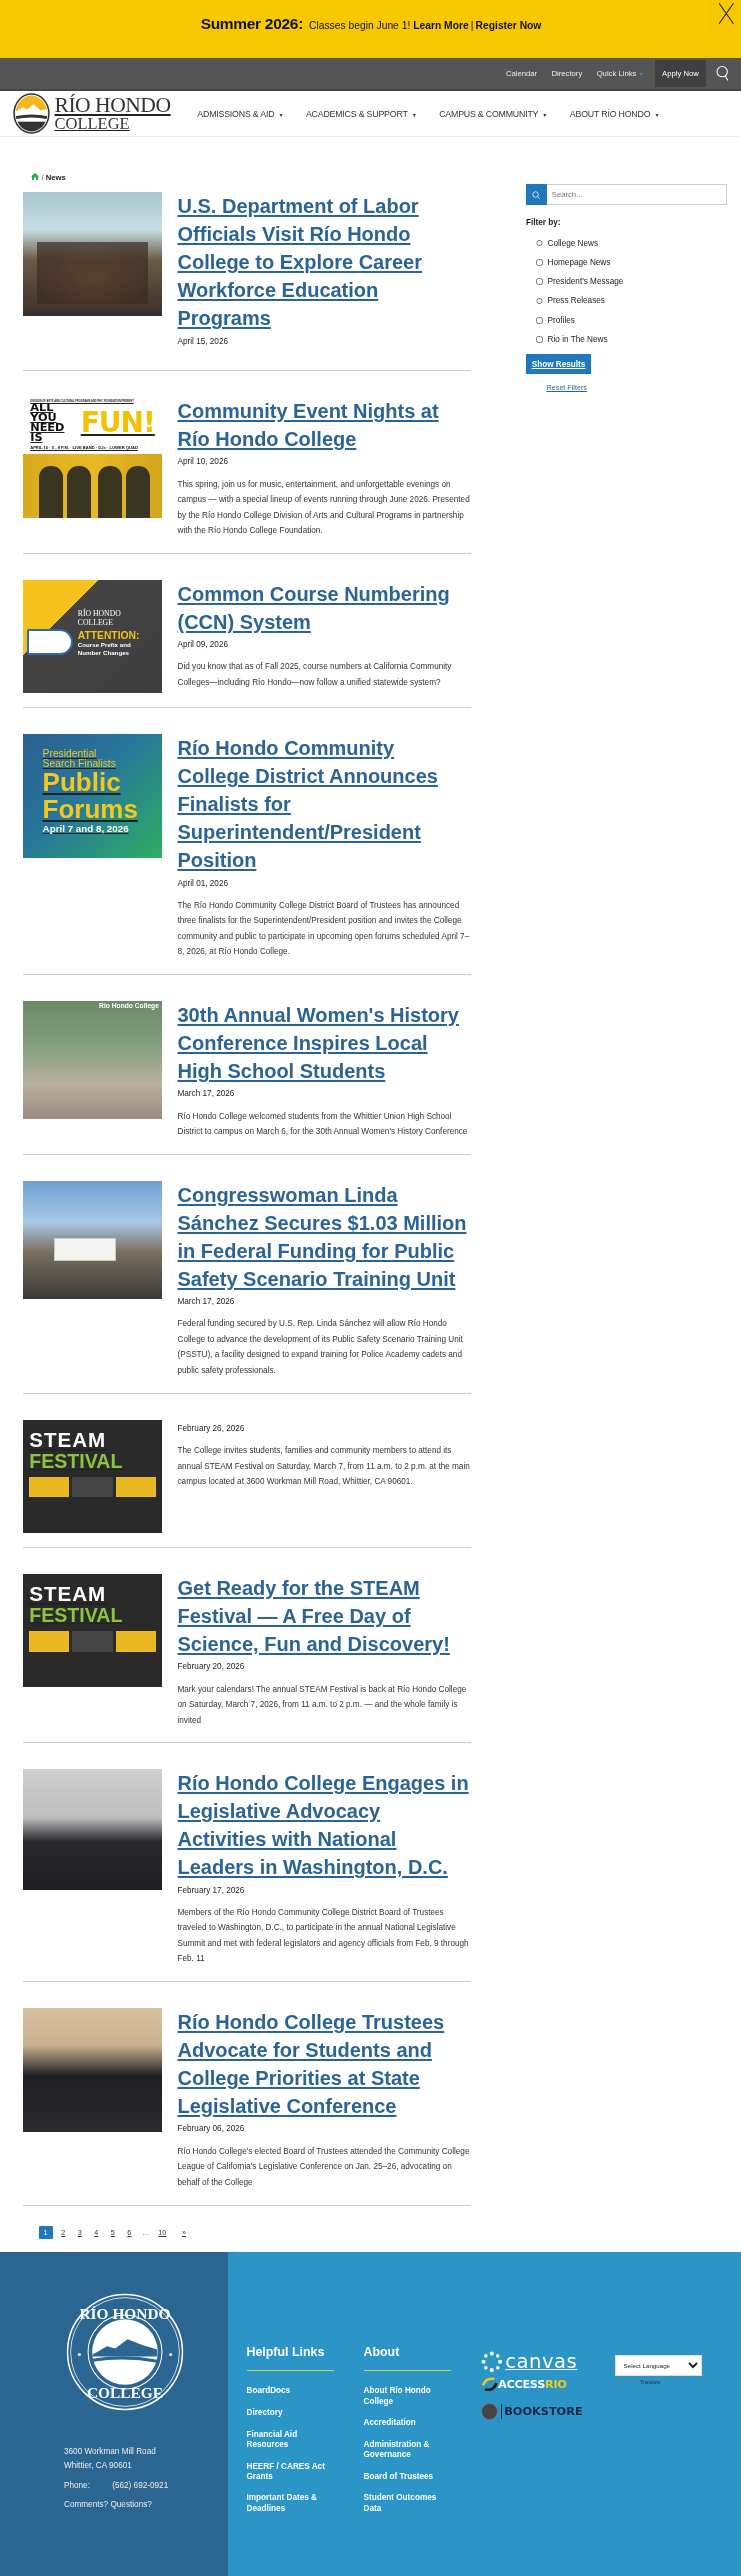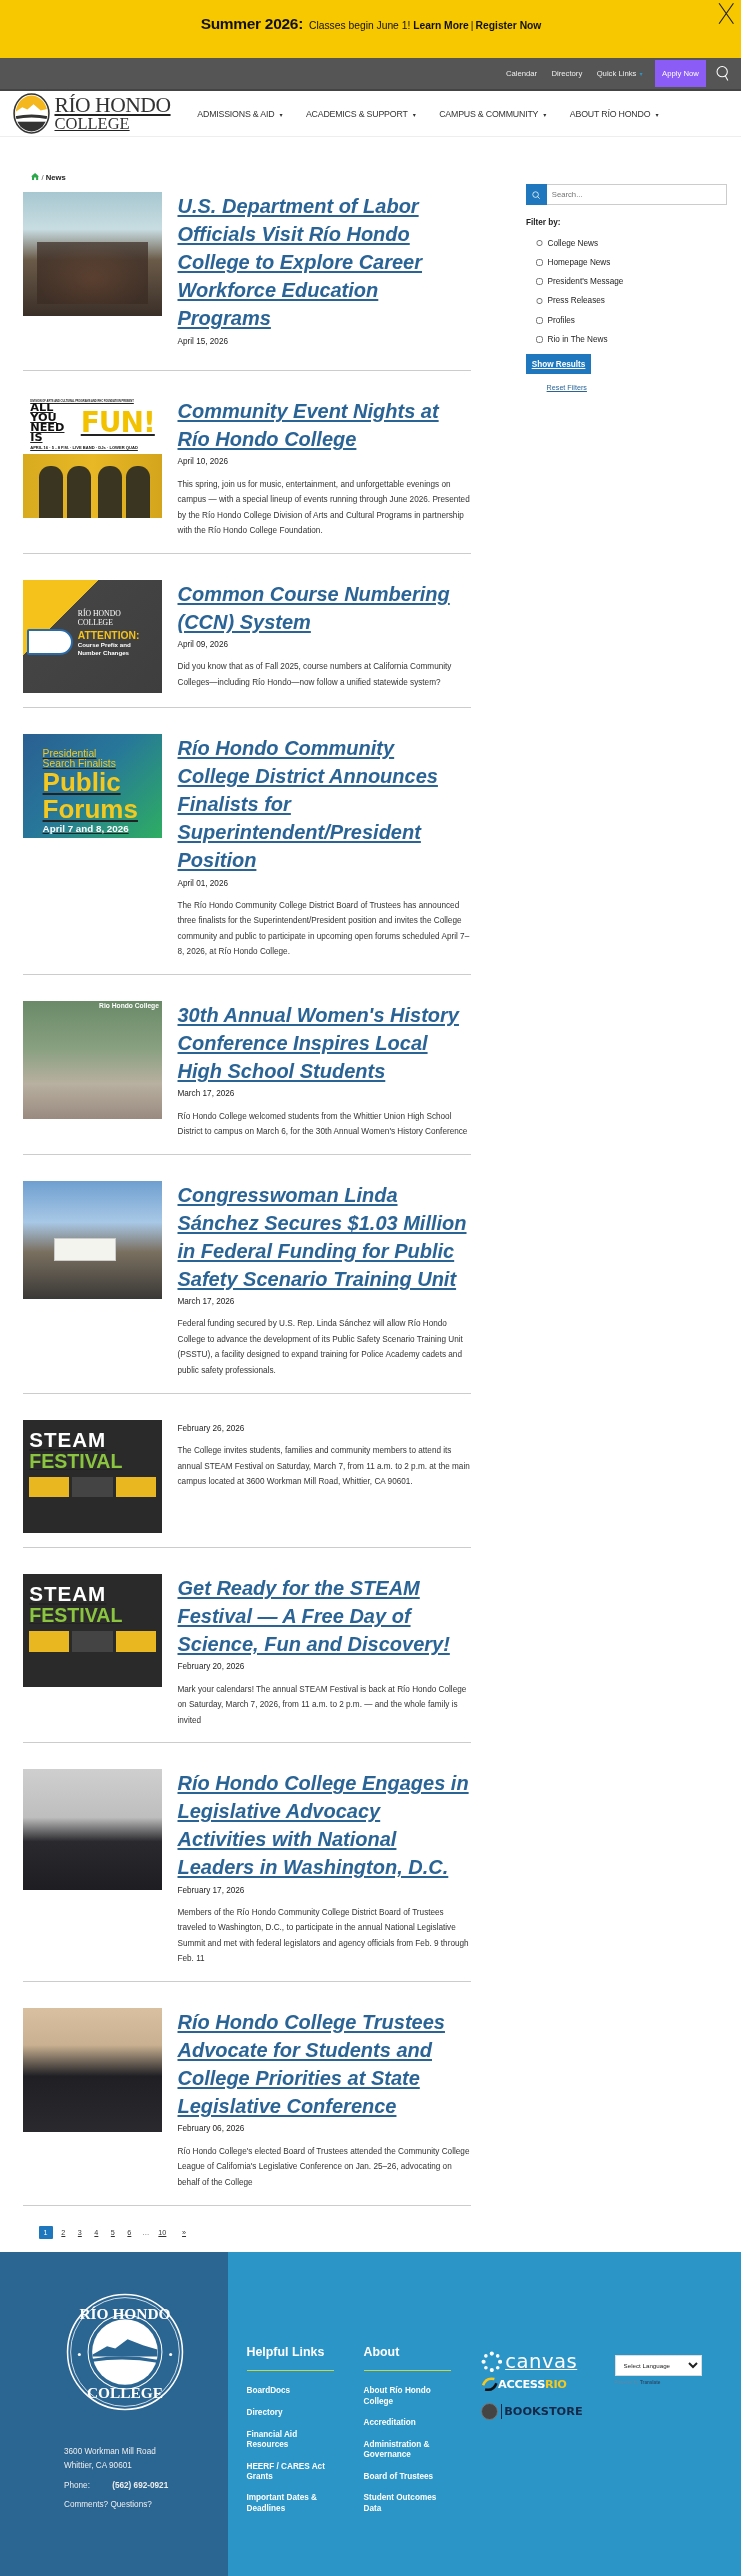--- a/index.html
+++ b/index.html
@@ -11,21 +11,21 @@
   .alert-text { font-size: 10.3px; color: #111; margin-top: -9.3px; }
   .alert-text .lead { font-weight: bold; font-size: 15.5px; margin-right: 3.1px; letter-spacing: -0.3px; }
   .alert-text a { font-weight: bold; text-decoration: none; }
   .alert-text .sep { margin: 0 2.1px; }
   .alert-close { position: absolute; right: 6.2px; top: 2.1px; font-size: 25px; line-height: 1; color: #222; cursor: pointer; font-weight: 200; }
 
   
   .utility { height: 33px; background: #555; display: flex; align-items: center; justify-content: flex-end; padding-right: 10.3px; border-bottom: 2.1px solid #444; }
   .utility a { color: #eee; text-decoration: none; font-size: 7.7px; margin: 0 7.2px; }
   .utility .ql-caret { color: #2B95C7; font-size: 5.2px; margin-left: 2.1px; }
-  .apply-btn { background: #8b5cf6; color: #fff !important; padding: 8.8px 7.2px; border-radius: 0; margin: 0 8.2px 0 4.1px !important; font-weight: 500; }
+  .apply-btn { background: #404040; color: #fff !important; padding: 8.8px 7.2px; border-radius: 0; margin: 0 8.2px 0 4.1px !important; font-weight: 500; }
   .search-ico { width: 17.5px; height: 20.6px; display: flex; align-items: center; justify-content: center; cursor: pointer; }
 
   
   .mainnav { height: 46px; display: flex; align-items: center; padding-left: 13.4px; border-bottom: 0.5px solid #eee; }
   .logo { display: flex; align-items: center; margin-right: 15.5px; }
   .logo-text { margin-left: 4.1px; font-family: "Liberation Serif", serif; color: #333; line-height: 0.95; }
   .logo-text .l1 { font-size: 21.6px; letter-spacing: -0.5px; }
   .logo-text .l2 { font-size: 16.5px; }
   .nav-item { font-size: 8.8px; color: #333; margin: 0 11.3px; letter-spacing: -0.2px; text-transform: uppercase; cursor: pointer; white-space: nowrap; }
   .nav-item .caret { font-size: 5.2px; margin-left: 4.1px; }
@@ -33,21 +33,21 @@
   
   .content { display: flex; padding: 36px 0 0 0; }
   .main { width: 495px; padding-left: 23px; }
   .breadcrumb { font-size: 7.7px; font-weight: bold; color: #222; margin-left: 8.2px; margin-bottom: 10.3px; display: flex; align-items: center; gap: 2.1px; }
   .breadcrumb .sl { font-weight: normal; color: #555; }
 
   .article { display: flex; padding-bottom: 14.4px; margin-bottom: 26px; border-bottom: 0.5px solid #ccc; width: 448px; }
   .article .thumb { width: 139px; flex-shrink: 0; margin-right: 15.5px; }
   .article .body { width: 294px; }
   .article h2 { font-size: 20px; line-height: 28px; font-weight: bold; color: #2A6496; }
-  .article h2 a { color: #2A6496; text-decoration: underline; text-decoration-thickness: 1.5px; text-underline-offset: 2.1px; font-style: italic; }
+  .article h2 a { color: #2A6496; text-decoration: underline; text-decoration-thickness: 1.5px; text-underline-offset: 2.1px; }
   .article .date { font-size: 8.2px; color: #222; margin: 4.1px 0 10.3px; }
   .article .excerpt { font-size: 8.2px; line-height: 15.5px; color: #333; }
 
   
   .img { width: 139px; background: #888; position: relative; overflow: hidden; }
   .img-meeting { height: 124px; background: linear-gradient(180deg, #a7c7d0 0%, #c8dde2 30%, #6a5a48 55%, #3a2f28 100%); }
   .img-meeting::before { content: ""; position: absolute; left: 10%; top: 40%; width: 80%; height: 50%; background: radial-gradient(ellipse at 50% 60%, #5a3a2a 0%, #3a2a22 70%); opacity: .7; }
   .img-fun { height: 126px; background: #fff; }
   .img-fun .top { height: 57px; padding: 3.1px 7.2px; }
   .img-fun .tiny { font-size: 2.6px; font-weight: bold; color: #222; }
@@ -56,21 +56,21 @@
   .img-fun .fun { font-weight: 900; font-size: 28px; line-height: 25px; color: #F2C200; font-family: "DejaVu Sans", sans-serif; letter-spacing: -1px; }
   .img-fun .meta { font-size: 4.1px; font-weight: bold; color: #111; margin-top: 2.1px; }
   .img-fun .photo { height: 64px; background: linear-gradient(90deg, #d8aa1e, #e8b826 50%, #d4a41c); position: relative; }
   .img-fun .photo .band { position: absolute; bottom: 0; width: 24px; height: 52px; background: #3a3520; border-radius: 11.3px 11.3px 0 0; }
   .img-attn { height: 113px; background: linear-gradient(135deg, #F4C21B 0%, #F4C21B 30%, #444 30%, #3e3e3e 100%); }
   .img-attn .inner { position: absolute; right: 7.2px; top: 29px; width: 77px; color: #fff; }
   .img-attn .rh { font-family: "Liberation Serif", serif; font-size: 7.7px; }
   .img-attn .at { color: #F4C21B; font-weight: 900; font-size: 10.3px; margin-top: 3.1px; }
   .img-attn .cp { font-weight: bold; font-size: 6.2px; line-height: 8.2px; }
   .img-attn .mega { position: absolute; left: 4.1px; top: 49px; width: 46px; height: 26px; background: #fff; border-radius: 3.1px 20.6px 20.6px 3.1px; border: 2.1px solid #2a6aa6; }
-  .img-forum { height: 104px; background: linear-gradient(135deg, #2a5f92 0%, #27779a 45%, #2eae62 100%); padding: 14.4px 19.6px; }
+  .img-forum { height: 124px; background: linear-gradient(135deg, #2a5f92 0%, #27779a 45%, #2eae62 100%); padding: 14.4px 19.6px; }
   .img-forum .f1 { color: #F4C81F; font-size: 10.3px; line-height: 10.3px; }
   .img-forum .f2 { color: #F4C81F; font-size: 26px; font-weight: 900; line-height: 27px; }
   .img-forum .f3 { color: #fff; font-size: 9.8px; font-weight: bold; }
   .img-women { height: 118px; background: linear-gradient(180deg, #6a8a68 0%, #88a080 40%, #b8b0a0 70%, #9a8a80 100%); }
   .img-women .tag { position: absolute; right: 3.1px; top: 1px; color: #fff; font-size: 6.7px; font-weight: bold; }
   .img-check { height: 118px; background: linear-gradient(180deg, #6f9fd0 0%, #a8c8e6 35%, #7a7060 60%, #3a3836 100%); }
   .img-check .cheque { position: absolute; left: 31px; top: 57px; width: 62px; height: 23px; background: #f4f4ee; border: 0.5px solid #ccc; }
   .img-steam { height: 113px; background: #2a2a2a; padding: 5.2px 6.2px; }
   .img-steam .st { font-size: 20.6px; font-weight: 900; color: #ffffff; letter-spacing: 1px; margin-top: 3.1px; }
   .img-steam .fe { font-size: 19.6px; font-weight: 900; color: #8bc540; line-height: 19.6px; }
@@ -101,21 +101,21 @@
   
   .a11y { position: absolute; left: 7.2px; top: 2317px; width: 15.5px; height: 15.5px; border-radius: 50%; background: #1F6FB6; border: 1px solid #fff; box-shadow: 0 0 0 1px #1F6FB6; display: flex; align-items: center; justify-content: center; color: #fff; font-size: 9.3px; cursor: pointer; }
 
   
   .footer { display: flex; height: 549px; position: relative; overflow: hidden; }
   .footer-left { width: 228px; background: #2B6591; padding: 41px 0 0 64px; color: #eee; }
   .footer-right { flex: 1; background: #2B95C7; padding: 93px 0 0 18.5px; position: relative; }
   .seal { width: 118px; height: 118px; margin-left: 2.1px; }
   .f-addr { font-size: 8.2px; line-height: 14.4px; margin-top: 32px; }
   .f-phone { font-size: 8.2px; margin-top: 7.2px; }
-  .f-phone b { font-weight: bold; padding-left: 20px; }
+  .f-phone b { font-weight: normal; padding-left: 20px; }
   .f-comments { font-size: 8.2px; margin-top: 8.2px; line-height: 14.4px; }
   .f-cols { display: flex; }
   .f-col { width: 117px; }
   .f-col h3 { color: #fff; font-size: 12.4px; font-weight: bold; margin-bottom: 11.3px; }
   .f-col .rule { width: 87px; height: 1px; background: #C9D742; margin-bottom: 15.5px; }
   .f-col ul { list-style: none; }
   .f-col li { color: #fff; font-weight: bold; font-size: 8.2px; line-height: 10.3px; margin-bottom: 11.3px; width: 88px; }
   .f-col li a { text-decoration: none; color: #fff; }
   .f-partners { width: 103px; margin-left: 0; padding-top: 5.2px; }
   .canvas-logo { display: flex; align-items: center; color: #fff; font-size: 19.6px; font-family: "DejaVu Sans", sans-serif; letter-spacing: 0.5px; }

